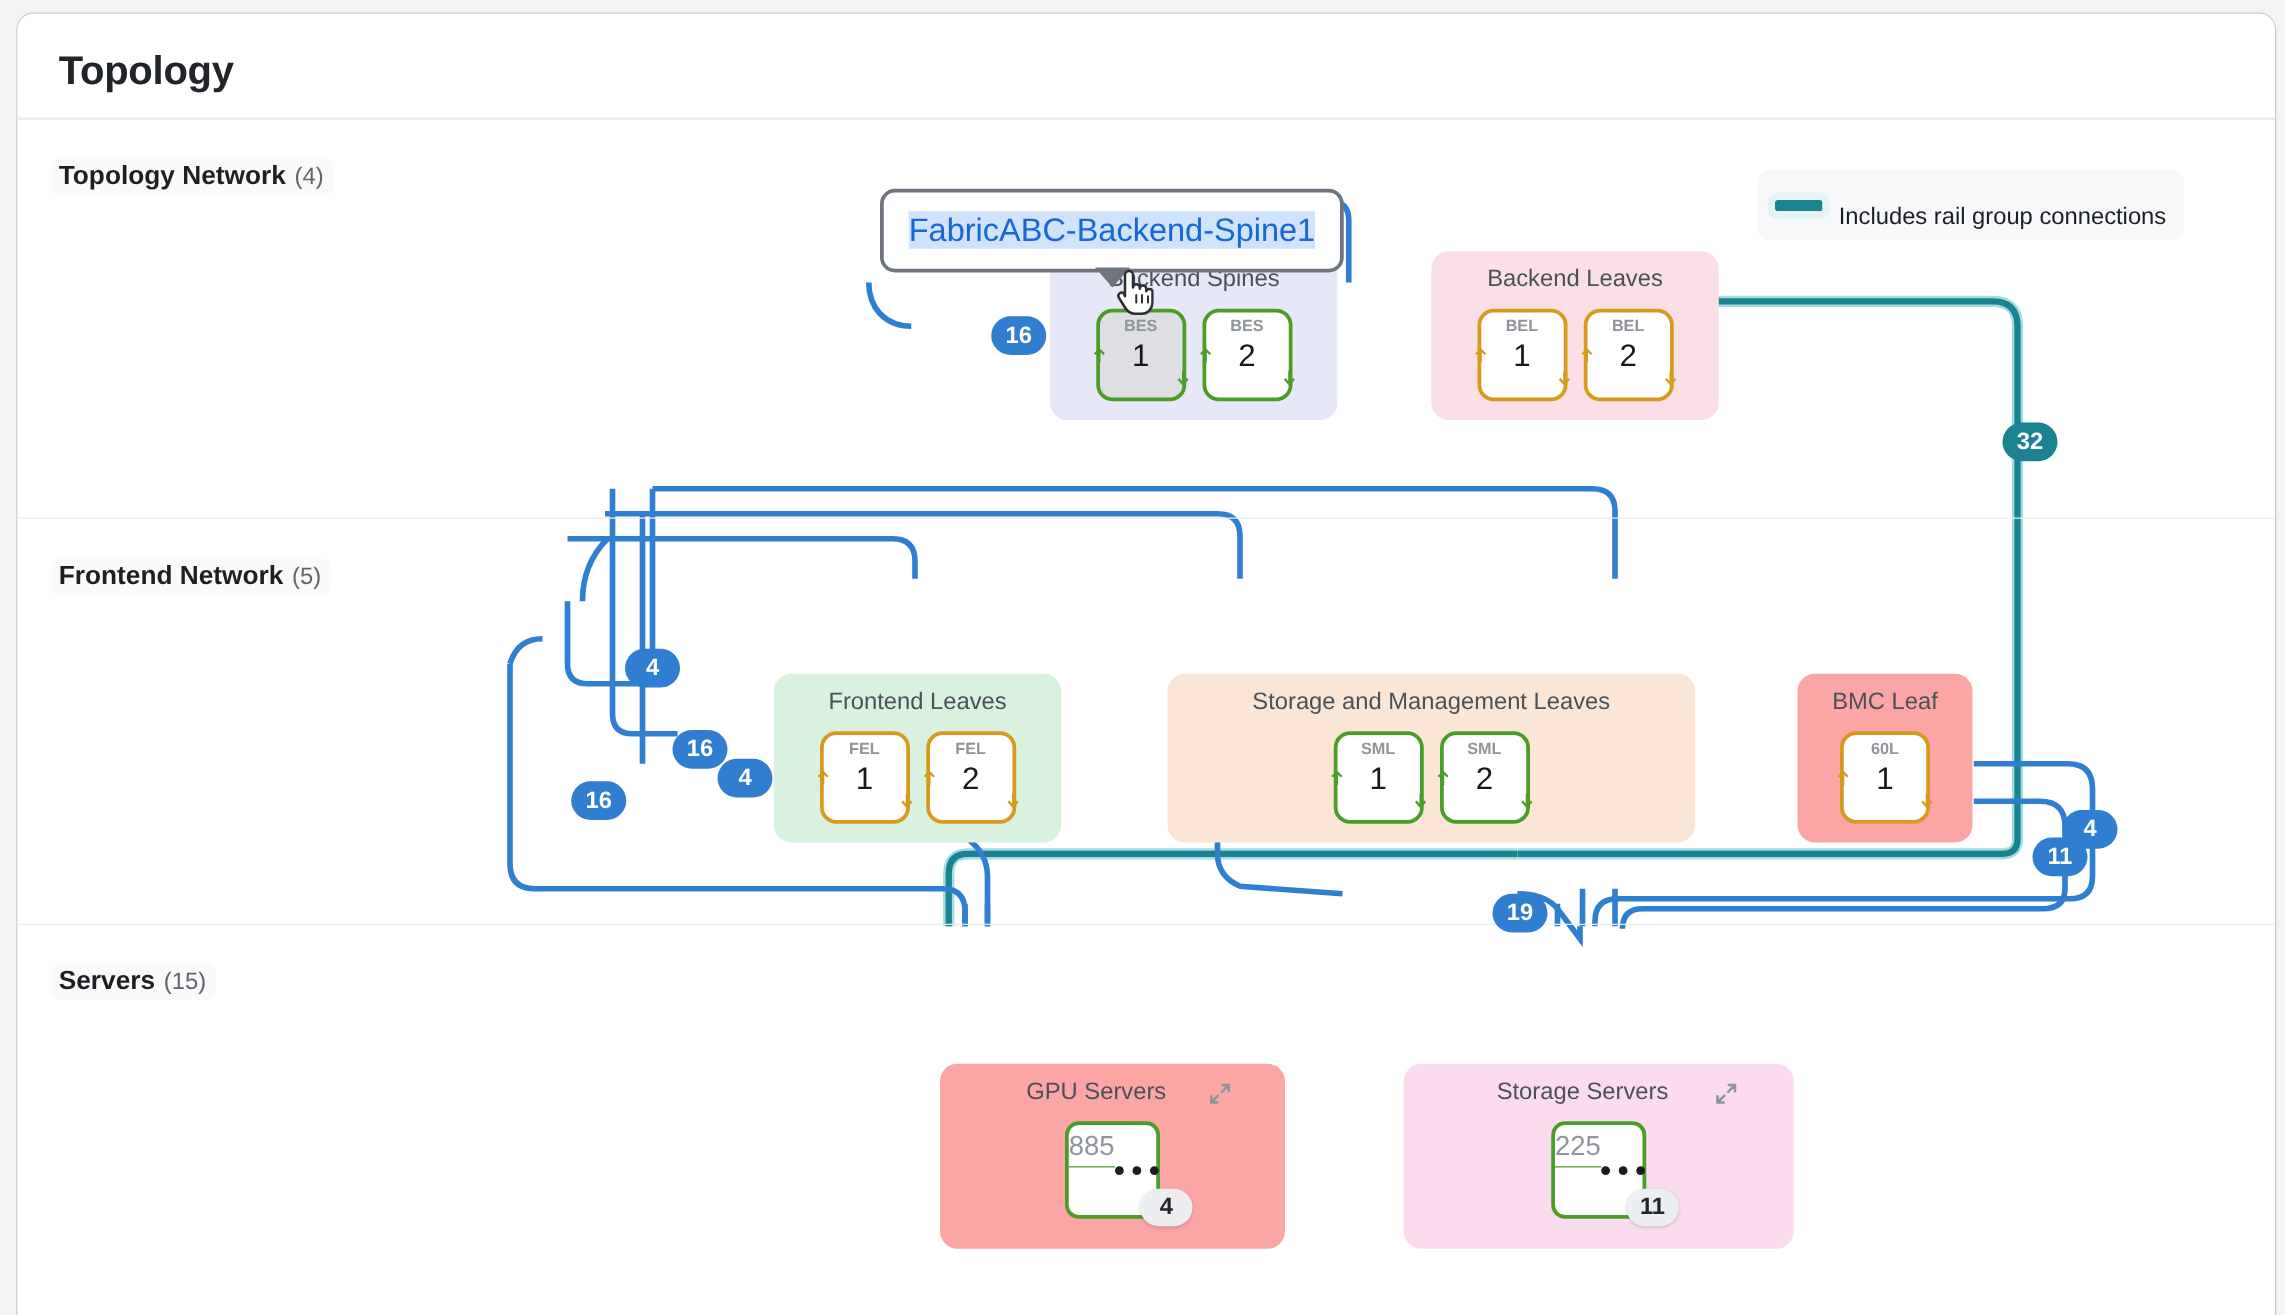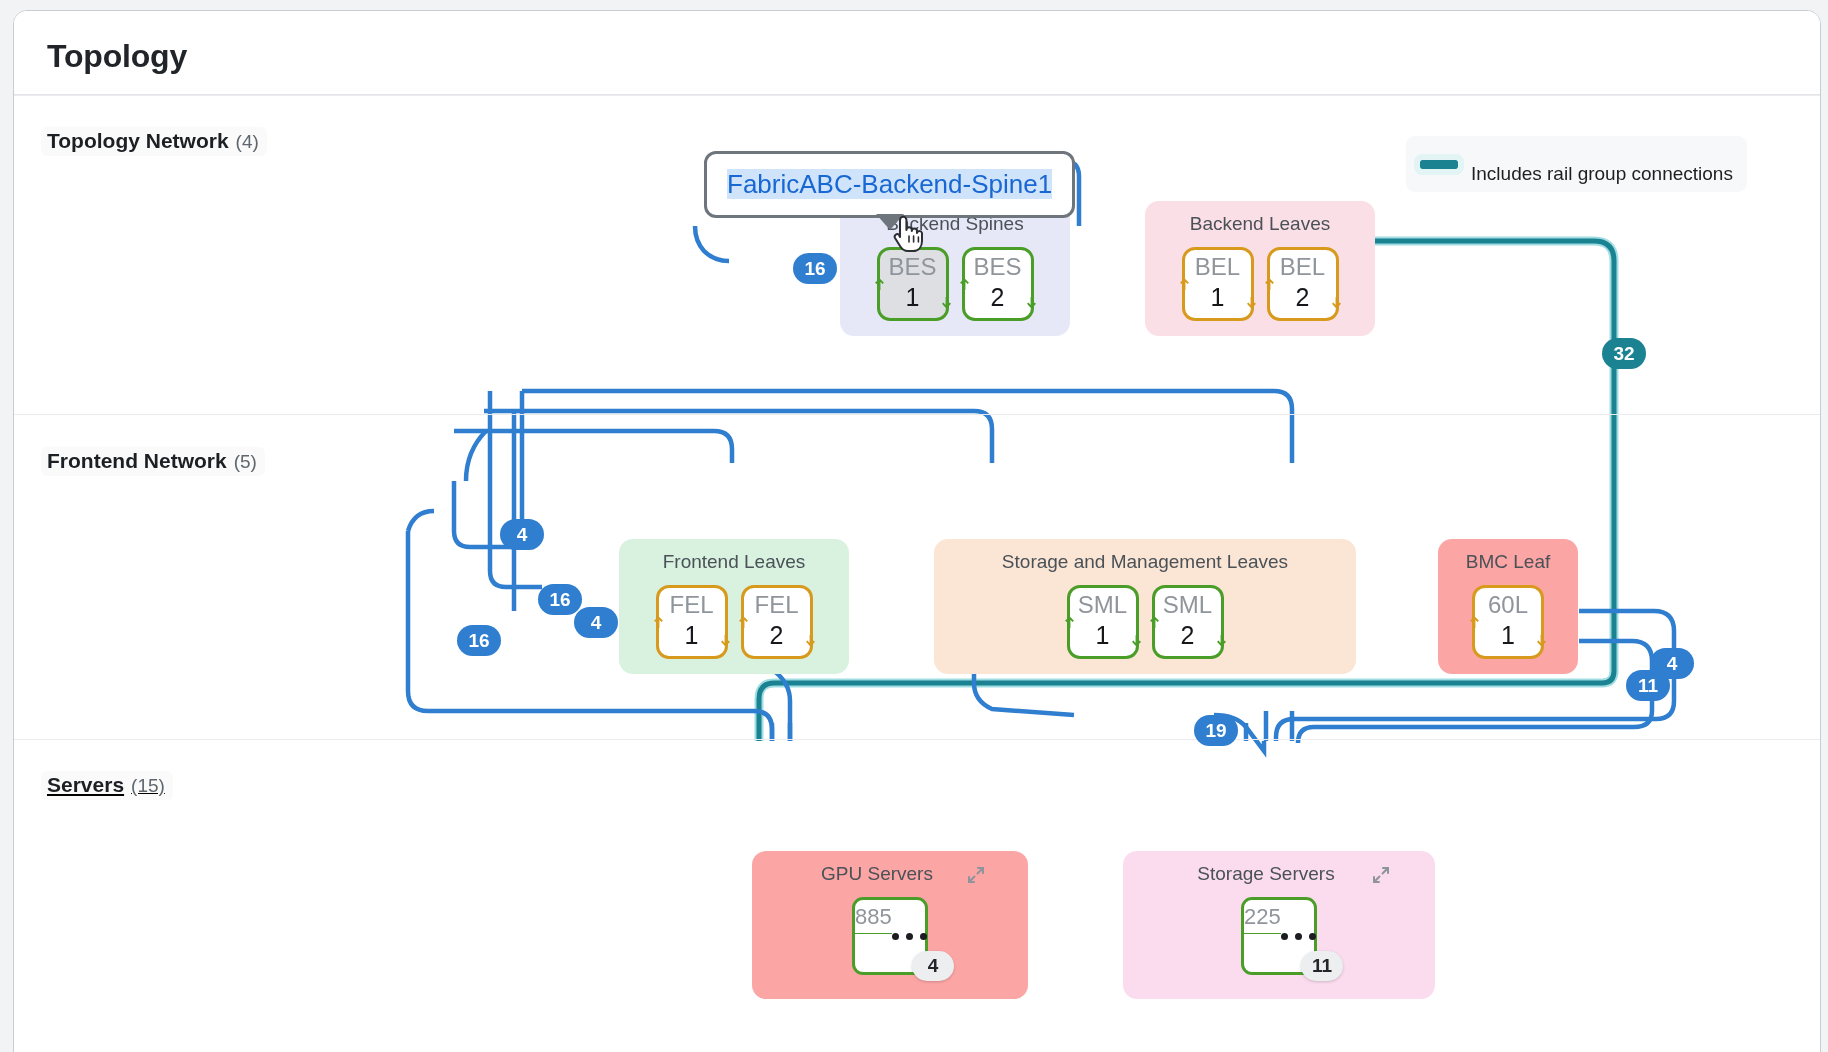--- a/index.html
+++ b/index.html
@@ -86,22 +86,22 @@
     background: #ffffff;
     border: 3.5px solid #d79a1c;
     border-radius: 13px;
     display: flex; flex-direction: column;
     align-items: center; justify-content: flex-start;
     padding-top: 4px;
   }
   .node.green { border-color: #4a9e28; }
   .node.selected { background: #dedfe2; }
   .node .label {
-    font-size: 24px; color: #8f959b; line-height: 1.1;
-    font-weight: 400;
+    font-size: 13px; color: #8f959b; line-height: 1.1;
+    font-weight: 700;
   }
   .node .idx {
     font-size: 25px; color: #16181b; line-height: 1.25;
     font-weight: 400; margin-top: 2px;
   }
   
   .node .arr {
     position: absolute; width: 13px; height: 13px;
   }
   .node .arr svg { width: 100%; height: 100%; display: block; }
@@ -264,21 +264,21 @@
     <div class="section-row">
       <div class="section-divider" style="top:403px;"></div>
       <div class="section-label" style="left:27px; top:436px;">
         <span class="name">Frontend Network</span>
         <span class="count">(5)</span>
       </div>
     </div>
 
     <div class="section-row">
       <div class="section-divider" style="top:728px;"></div>
-      <div class="section-label" style="left:27px; top:760px;text-decoration:underline;">
+      <div class="section-label" style="left:27px; top:760px;">
         <span class="name">Servers</span>
         <span class="count">(15)</span>
       </div>
     </div>
 
     <div class="legend" style="left:1392px; top:125px;">
       <span class="legend-swatch"></span>
       <span class="legend-text">Includes rail group connections</span>
     </div>
 

